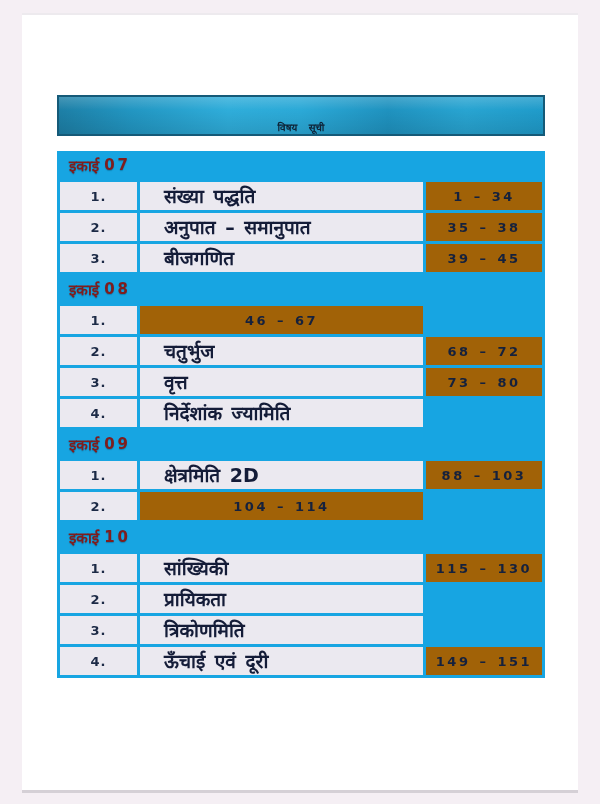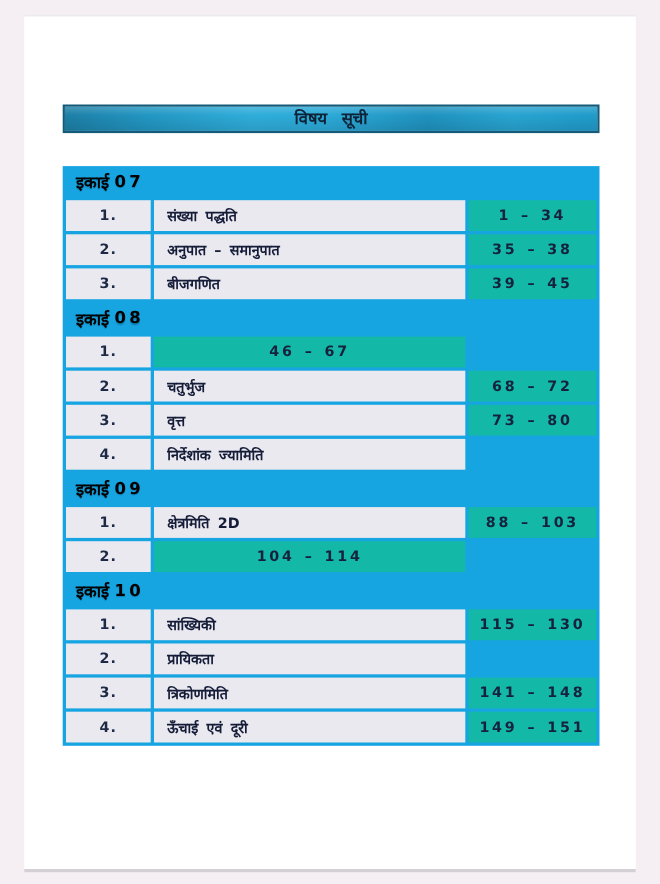--- a/index.html
+++ b/index.html
@@ -14,72 +14,72 @@
     position: absolute;
     left: 22px; top: 13px;
     width: 556px; height: 780px;
     background: #ffffff;
     border-top: 2px solid #edeaee;
     border-bottom: 3px solid #d5d0d6;
   }
   .title-bar {
     position: absolute;
     left: 35px; top: 80px;
-    width: 488px; height: 26px;
+    width: 488px; height: 41px;
     border: 2px solid #155a78;
     background:
       linear-gradient(180deg, rgba(255,255,255,0.18) 0%, rgba(255,255,255,0) 35%, rgba(0,0,0,0.10) 100%),
       linear-gradient(90deg, #1d7fa6 0%, #2296c2 15%, #2fadda 35%, #2ba9d7 50%, #1f92bf 68%, #28a4d1 84%, #1f9bca 100%);
-    display: flex; align-items: flex-start; justify-content: center;
+    display: flex; align-items: flex-end; justify-content: center;
     color: #0e2337;
-    font-size: 15px; font-weight: bold;
+    font-size: 10px; font-weight: bold;
     word-spacing: 8px;
   }
   .toc {
     position: absolute;
     left: 35px; top: 136px;
     width: 488px;
     background: #17a5e2;
     padding: 0 3px 3px 3px;
     display: flex; flex-direction: column;
     gap: 3px;
   }
   .unit-bar {
     height: 28px;
     margin: 0 -3px;
     display: flex; align-items: center;
     padding-left: 12px;
-    color: #000000;
+    color: #7f1d1d;
     font-size: 15px; font-weight: bold;
     text-shadow: 0 1px 1px rgba(0,60,90,0.35);
   }
   .unit-num { margin-left: 5px; letter-spacing: 3px; }
   .toc-row {
     display: grid;
     grid-template-columns: 77px 1fr 116px;
     gap: 3px;
     height: 28px;
   }
   .cell {
     background: #ebe9f0;
     display: flex; align-items: center;
   }
   .cell.sn {
     justify-content: center;
     color: #1c2a46; font-size: 13px; font-weight: bold;
     letter-spacing: 1px;
   }
   .cell.title-cell {
-    padding-left: 12px;
-    color: #141c38; font-size: 13px; font-weight: bold;
+    padding-left: 24px;
+    color: #141c38; font-size: 19px; font-weight: bold;
     word-spacing: 3px;
   }
   .cell.pages {
     justify-content: center;
-    background: #14b8a6;
+    background: #a16207;
     color: #15213d; font-size: 13px; font-weight: bold;
     letter-spacing: 2.5px; word-spacing: 2px;
   }
 </style>
 </head>
 <body>
 
 <div class="sheet">
 
   <div class="title-bar">
@@ -154,21 +154,20 @@
       <div class="cell title-cell">सांख्यिकी</div>
       <div class="cell pages">115 – 130</div>
     </div>
     <div class="toc-row">
       <div class="cell sn">2.</div>
       <div class="cell title-cell">प्रायिकता</div>
     </div>
     <div class="toc-row">
       <div class="cell sn">3.</div>
       <div class="cell title-cell">त्रिकोणमिति</div>
-      <div class="cell pages">141 – 148</div>
     </div>
     <div class="toc-row">
       <div class="cell sn">4.</div>
       <div class="cell title-cell">ऊँचाई एवं दूरी</div>
       <div class="cell pages">149 – 151</div>
     </div>
 
   </div>
 </div>
 

